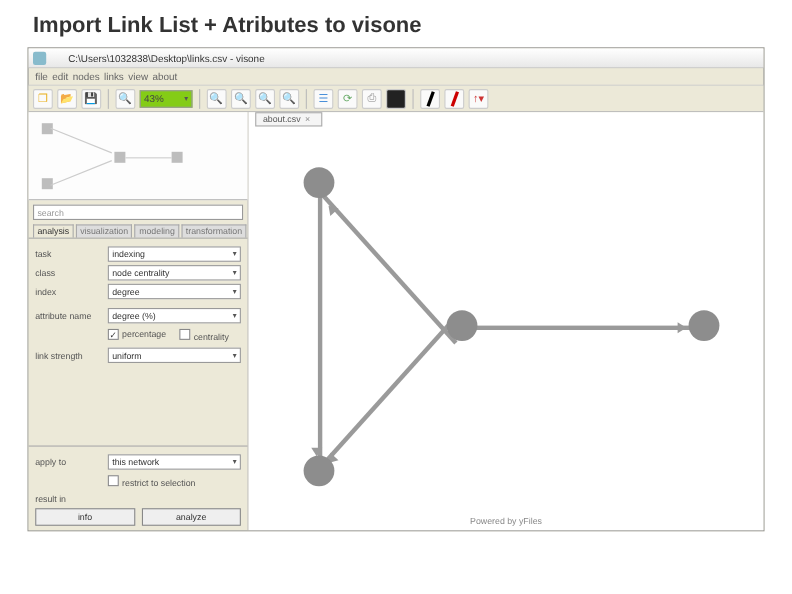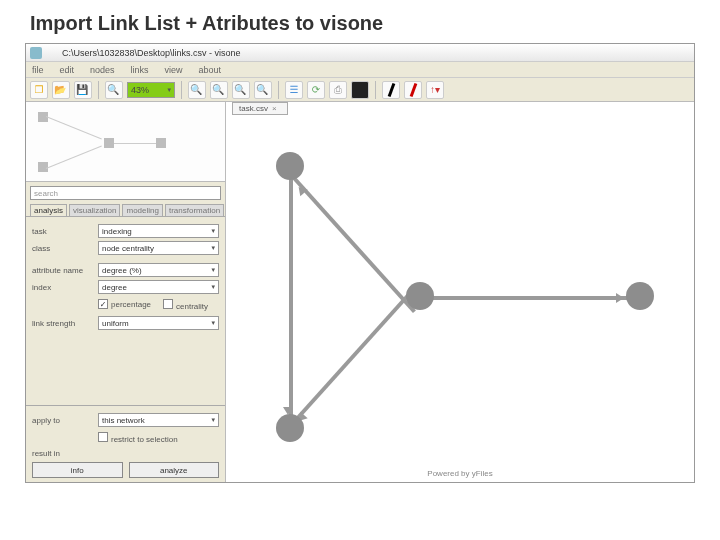--- a/index.html
+++ b/index.html
@@ -1,21 +1,21 @@
 <!DOCTYPE html>
 <html><head>
 <meta charset="utf-8">
 <style>
   * { box-sizing: border-box; margin: 0; padding: 0; }
   html, body { width: 720px; height: 540px; font-family: Arial, sans-serif; background: #fff; overflow: hidden; }
   .slide-title { font-size: 20px; font-weight: bold; color: #333; padding: 12px 20px 8px 30px; }
   .app { border: 1px solid #999; margin: 0 25px 0 25px; background: #ece9d8; font-size: 9px; color: #444; }
   .titlebar { height: 18px; background: linear-gradient(#fff,#e8e8e8); border-bottom: 1px solid #ccc; display: flex; align-items: center; padding: 0 4px; font-size: 9px; color: #333; gap: 16px; }
   .titlebar .icon { width: 12px; height: 12px; background: #8bc; margin-right: 4px; border-radius: 2px; }
-  .menubar { height: 16px; display: flex; gap: 16px; padding: 0 6px; font-size: 9px; color: #666; align-items: center; border-bottom: 1px solid #ccc; }
+  .menubar { height: 16px; display: flex; gap: 4px; padding: 0 6px; font-size: 9px; color: #666; align-items: center; border-bottom: 1px solid #ccc; }
   .toolbar { height: 24px; background: #ece9d8; border-bottom: 1px solid #bbb; display: flex; align-items: center; gap: 4px; padding: 0 4px; }
   .tb-btn { width: 18px; height: 18px; border: 1px solid #ccc; border-radius: 2px; background: #fafafa; display: flex; align-items: center; justify-content: center; font-size: 10px; }
   .tb-sep { width: 1px; height: 18px; background: #bbb; margin: 0 2px; }
   .zoom-sel { height: 16px; font-size: 9px; width: 48px; border: 1px solid #999; background: #84cc16; display:flex; align-items:center; justify-content:space-between; padding: 0 3px; }
   .zoom-sel::after { content: "▾"; font-size: 7px; color:#555;}
   .body-row { display: flex; height: 380px; }
   .sidebar { width: 200px; border-right: 1px solid #bbb; background: #ece9d8; display: flex; flex-direction: column; }
   .thumb-area { height: 80px; border-bottom: 1px solid #bbb; background: #fdfdfd; position: relative; }
   .t-node { position: absolute; width: 10px; height: 10px; background: #bdbdbd; }
   .search { border: 1px solid #999; background: #fff; margin: 4px; height: 14px; padding: 0 3px; color:#999; font-size:8px; display:flex; align-items:center;}
@@ -115,30 +115,30 @@
           <div class="form-sel">
               <span>indexing</span>
             </div>
         </div>
         <div class="form-row">
           <div class="form-label">class</div>
           <div class="form-sel">
               <span>node centrality</span>
             </div>
         </div>
+        <div class="form-row">
+          <div class="form-label">index</div>
+          <div class="form-sel">
+              <span>degree</span>
+            </div>
+        </div>
         <div class="form-row" style="margin-top:8px;">
           <div class="form-label">attribute name</div>
           <div class="form-sel">
               <span>degree (%)</span>
-            </div>
-        </div>
-        <div class="form-row">
-          <div class="form-label">index</div>
-          <div class="form-sel">
-              <span>degree</span>
             </div>
         </div>
         <div class="chk-row">
           <span><span class="chk">✓</span><span>percentage</span></span>
           <span><span class="chk"></span><span>centrality</span></span>
         </div>
         <div class="form-row">
           <div class="form-label">link strength</div>
           <div class="form-sel">
               <span>uniform</span>
@@ -162,21 +162,21 @@
         <div class="btn-row">
           <div class="btn">info</div>
           <div class="btn">analyze</div>
         </div>
       </div>
     </div>
 
     <div class="canvas">
       <div class="tabbar">
         <div class="ctab">
-          <span>task.csv</span>
+          <span>about.csv</span>
             <span class="x">×</span>
         </div>
       </div>
 
       <div class="graph-edge" style="top:74px; left:68px; width:180px; transform:rotate(48deg);"></div>
       <div class="arrow" style="top:86px; left:78px; transform:rotate(228deg);"></div>
 
       <div class="graph-edge" style="top:318px; left:68px; width:180px; transform:rotate(-48deg);"></div>
       <div class="arrow" style="top:308px; left:78px; transform:rotate(132deg);"></div>
 

